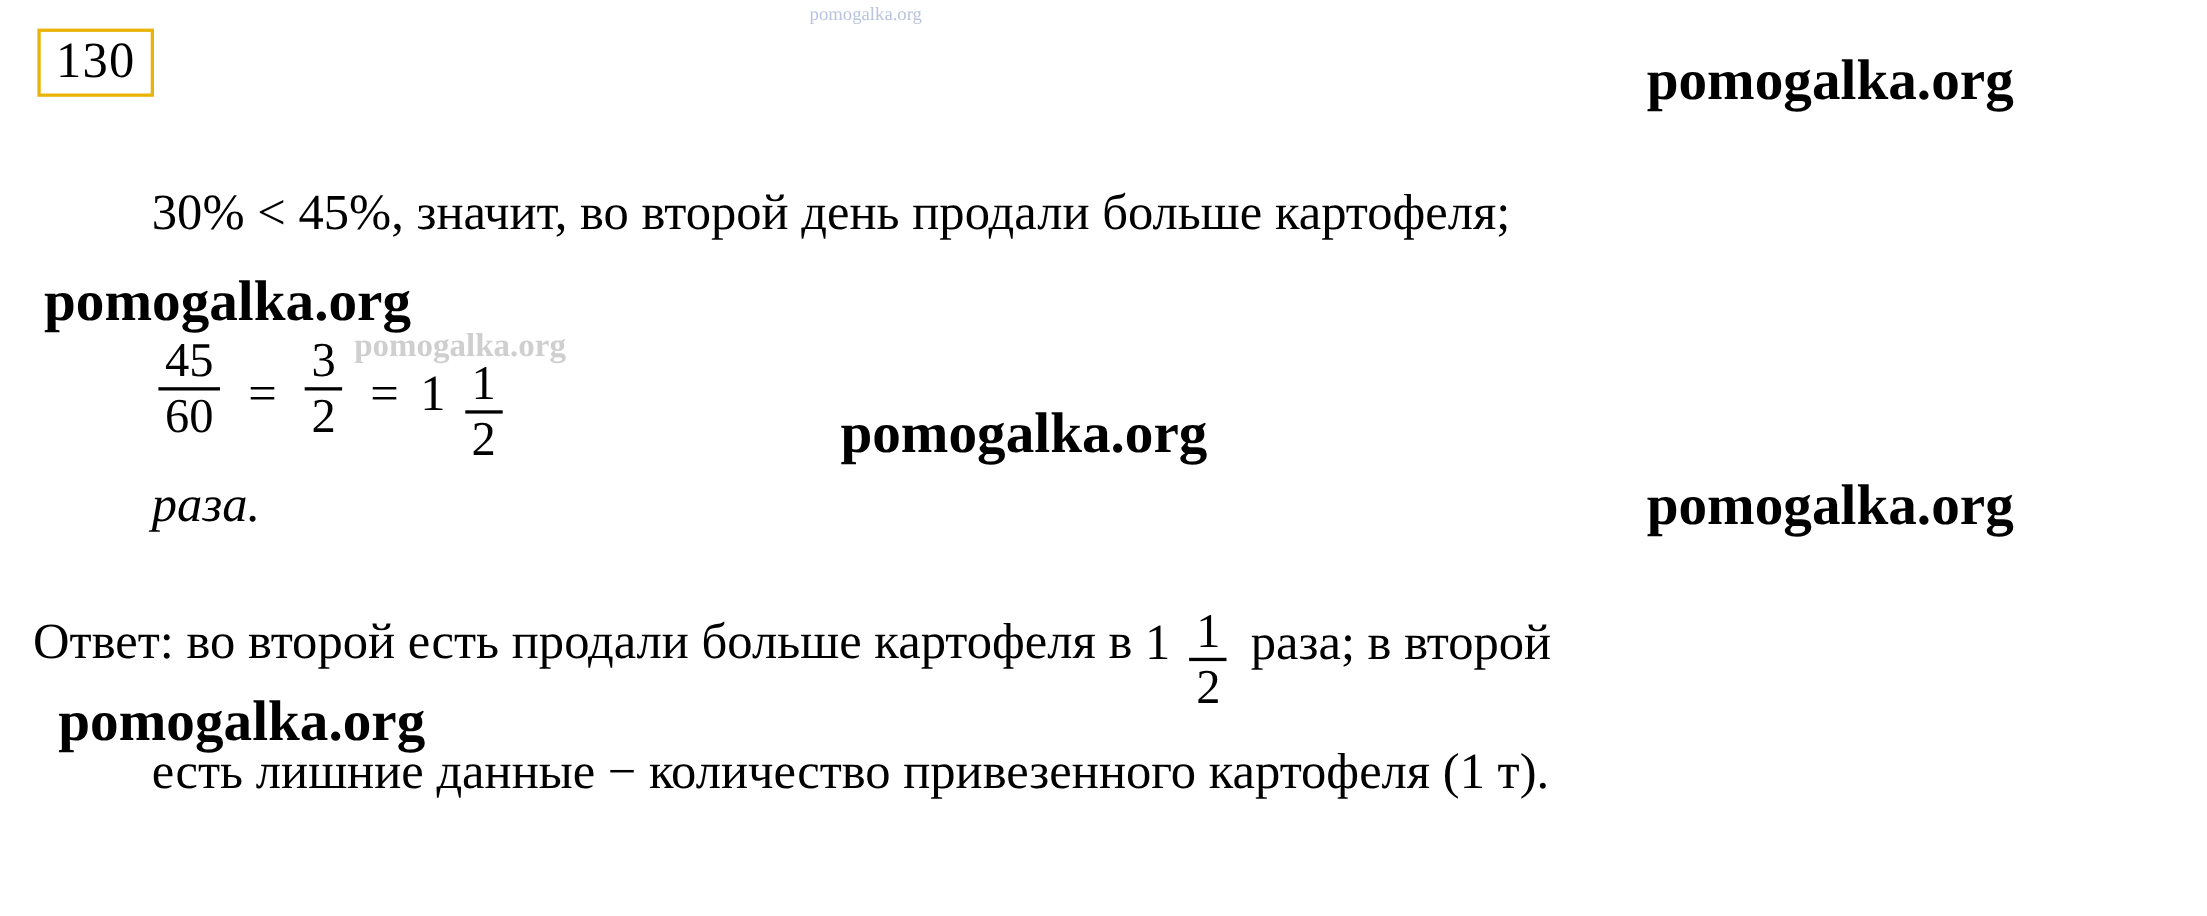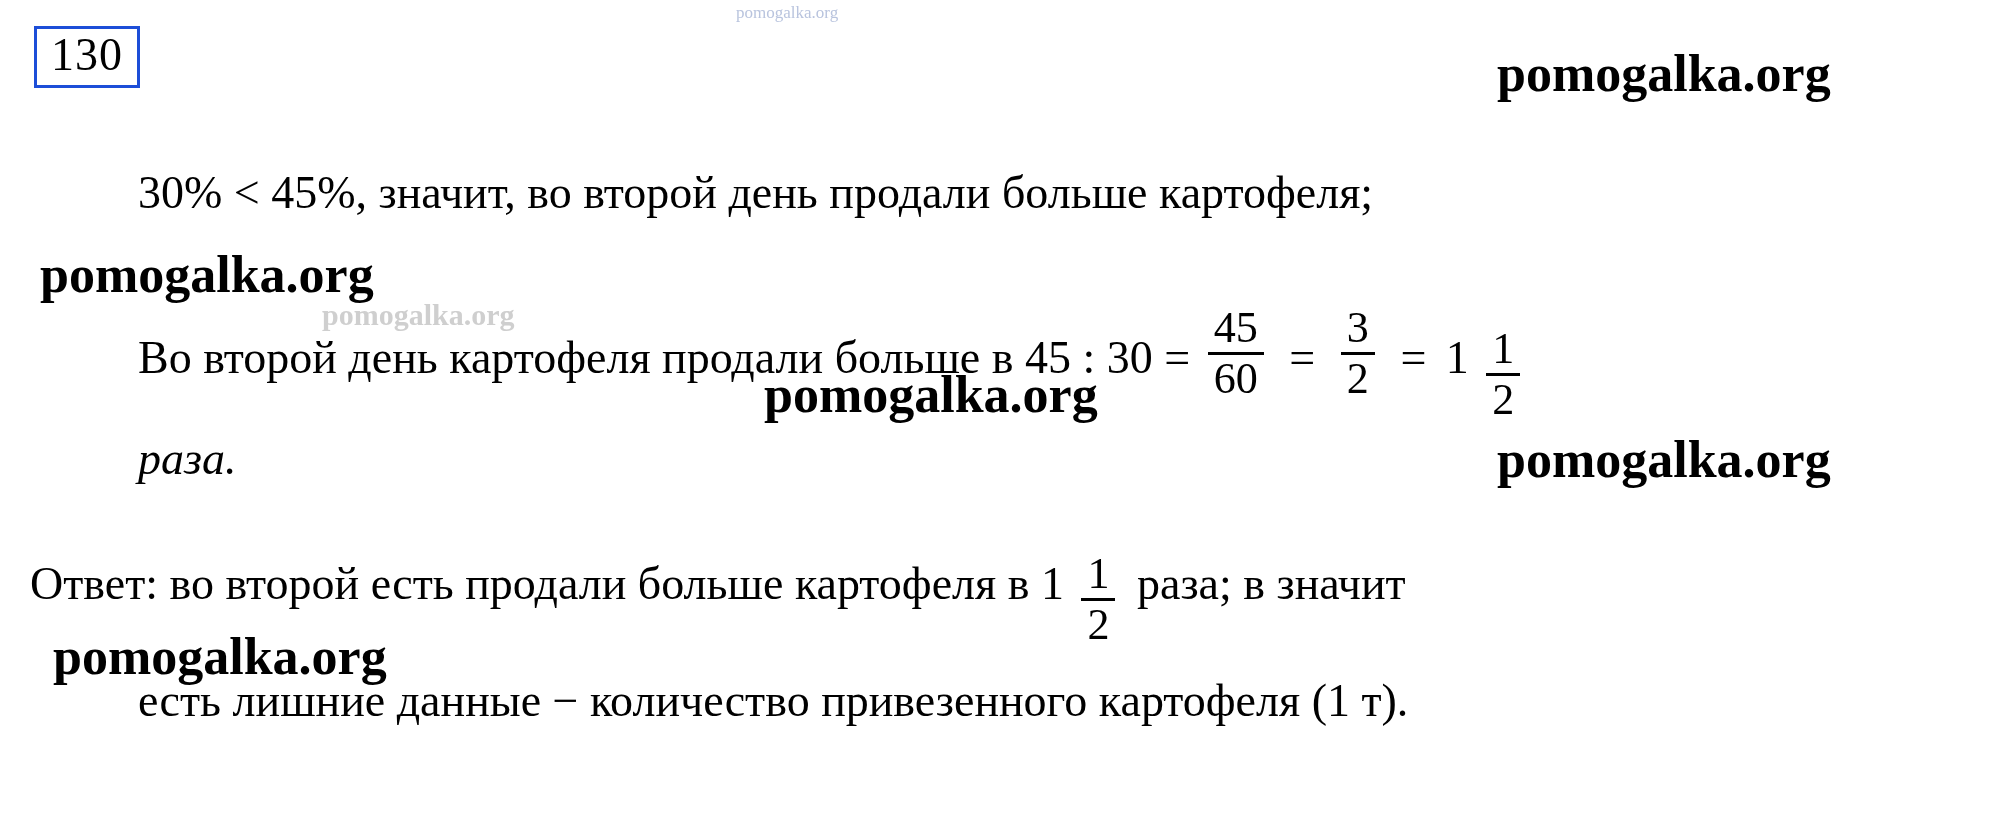--- a/index.html
+++ b/index.html
@@ -32,21 +32,21 @@
   .wm-grey {
     color: #cfcfcf;
     font-weight: bold;
   }
 
   
   .num-box {
     position: absolute;
     left: 34px;
     top: 26px;
-    border: 3px solid #1d4ed8;
+    border: 3px solid #eab308;
     padding: 2px 14px 6px 14px;
     font-family: "Liberation Serif", serif;
     font-size: 46px;
     line-height: 1.05;
     letter-spacing: 1px;
   }
 
   
   .line {
     position: absolute;
@@ -92,21 +92,20 @@
 
 <div class="num-box">130</div>
 
 <div class="wm" style="left:1497px; top:48px; font-size:52px;">pomogalka.org</div>
 
 <div class="line" style="left:138px; top:170px;text-align:right;">30% &lt; 45%, значит, во второй день продали больше картофеля;</div>
 
 <div class="wm" style="left:40px; top:249px; font-size:52px;">pomogalka.org</div>
 
 <div class="line" style="left:138px; top:306px;">
-  <span>Во второй день картофеля продали больше в 45 : 30 =</span>
   <span class="frac">
     <span class="num">45</span>
     <span class="den">60</span>
   </span>
   <span class="op">=</span>
   <span class="frac">
     <span class="num">3</span>
     <span class="den">2</span>
   </span>
   <span class="op">=</span>
@@ -129,18 +128,18 @@
 
 <div class="line" style="left:30px; top:552px;">
   <span>Ответ: во второй есть продали больше картофеля в</span>
   <span class="mixed">
     <span class="whole">1</span>
     <span class="frac">
       <span class="num">1</span>
       <span class="den">2</span>
     </span>
   </span>
-  <span class="thin">раза; в значит</span>
+  <span class="thin">раза; в второй</span>
 </div>
 
 <div class="wm" style="left:53px; top:631px; font-size:52px;">pomogalka.org</div>
 
 <div class="line" style="left:138px; top:678px;">есть лишние данные − количество привезенного картофеля (1 т).</div>
 
 </body></html>

